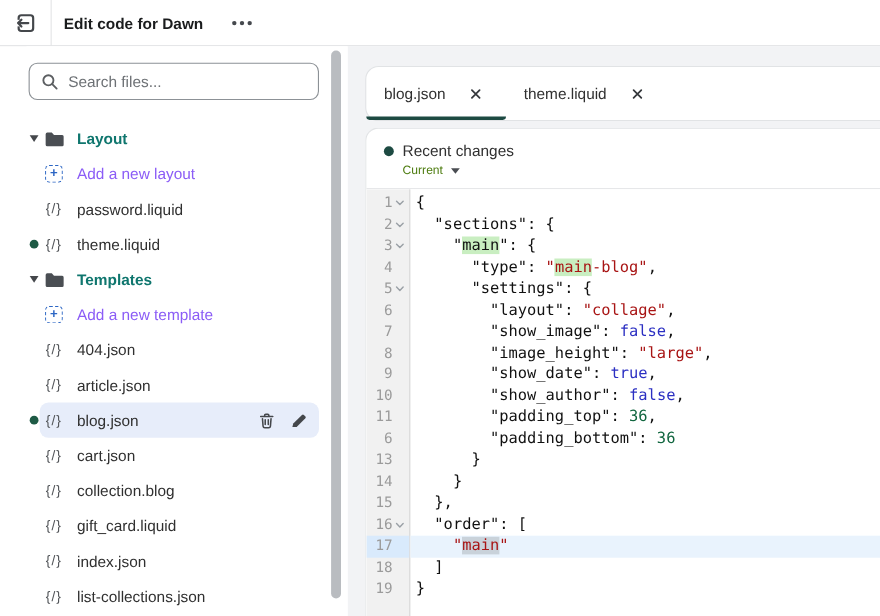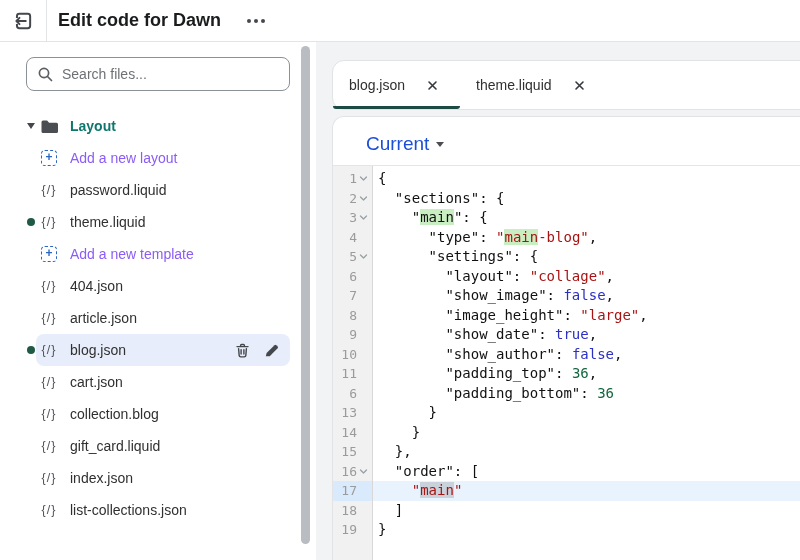--- a/index.html
+++ b/index.html
@@ -4,21 +4,21 @@
 <style>
   * { box-sizing: border-box; margin: 0; padding: 0; }
   html,body { width:800px; height:560px; overflow:hidden; background:#fff;
     font-family:"Liberation Sans", sans-serif; }
 
   
   .topbar { height:42px; display:flex; align-items:center; background:#fff;
     border-bottom:1px solid #e3e4e6; }
   .exit-wrap { width:47px; height:42px; display:flex; align-items:center; justify-content:center;
     border-right:1px solid #e3e4e6; background:none; border-top:none; border-left:none; border-bottom:none; cursor:pointer; }
-  .tb-title { margin-left:11px; font-size:18px; font-weight:600; color:#1a1c1d; }
+  .tb-title { margin-left:11px; font-size:14px; font-weight:600; color:#1a1c1d; }
   .menu-dots { margin-left:22px; display:flex; gap:3px; background:none; border:none; cursor:pointer; padding:6px 4px; }
   .menu-dots i { width:4px; height:4px; border-radius:50%; background:#45484d; display:block; }
 
   
   .content { display:flex; height:518px;padding-left:24px; }
 
   
   .sidebar { width:292px; flex-shrink:0; position:relative; background:#fff; }
   .searchbox { position:absolute; left:2px; top:15px; width:264px; height:34px;
     border:1px solid #8c9196; border-radius:8px; background:#fff;
@@ -58,21 +58,21 @@
   .tab .underline { position:absolute; left:0; right:0; bottom:0; height:3.5px;
     border-radius:0 0 3px 3px; }
 
   .editorcard { margin-top:6px; flex:1; width:calc(100% + 12px); background:#fff;
     border:1px solid #e1e3e5; border-bottom:none; border-radius:12px 12px 0 0;
     display:flex; flex-direction:column; overflow:hidden; }
   .panel-header { padding:12px 16px 10px; border-bottom:1px solid #e4e5e7; }
   .status { display:flex; align-items:center; gap:8px; font-size:14px; color:#303030; }
   .gdot { width:9px; height:9px; border-radius:50%; }
   .version { margin:4px 0 0 17px; display:flex; align-items:center; gap:7px;
-    background:none; border:none; cursor:pointer; font-size:19px; color:#1d4ed8;
+    background:none; border:none; cursor:pointer; font-size:11px; color:#4d7c0f;
     font-family:"Liberation Sans",sans-serif; padding:0; }
   .caret { width:0; height:0; border-left:4px solid transparent; border-right:4px solid transparent;
     border-top:5px solid #4a4d52; }
 
   .editor { flex:1; display:flex; overflow:hidden; background:#fff;
     font-family:"DejaVu Sans Mono","Liberation Mono",monospace; font-size:14px; }
   .gutter { width:40px; flex-shrink:0; background:#f1f1f1; border-right:1px solid #d8d8d8; padding-top:3px; }
   .gcell { height:19.5px; display:flex; align-items:center; padding-right:2px; }
   .gcell .ln { flex:1; text-align:right; font-size:13px; color:#9b9b9b; }
   .gcell .foldslot { width:13px; display:flex; justify-content:center; align-items:center; }
@@ -146,20 +146,31 @@
         </div>
         <div class="row file">
           <span class="lead">
             <span class="moddot" style="background: rgb(30, 90, 69);"></span>
           </span>
           <span class="icon20">
             <span class="codeicon">{/}</span>
           </span>
           <span class="rlabel">theme.liquid</span>
         </div>
+        <div class="row folder">
+          <span class="lead">
+            <span class="tri-down"></span>
+          </span>
+          <span class="icon20">
+            <svg width="18" height="15" viewBox="0 0 18 15">
+              <path d="M1.5 3A1.5 1.5 0 0 1 3 1.5h4.1l2 2.2h7.4A1.5 1.5 0 0 1 18 5.2v7.3a1.5 1.5 0 0 1-1.5 1.5H3A1.5 1.5 0 0 1 1.5 12.5z" fill="#4a4e53"></path>
+            </svg>
+          </span>
+          <span class="rlabel">Templates</span>
+        </div>
         <div class="row add">
           <span class="icon20">
             <span class="addbox">+</span>
           </span>
           <span class="rlabel">Add a new template</span>
         </div>
         <div class="row file">
           <span class="icon20">
             <span class="codeicon">{/}</span>
           </span>
@@ -242,20 +253,24 @@
           <button class="close">
             <svg width="11" height="11" viewBox="0 0 11 11">
               <path d="M2 2 L9 9 M9 2 L2 9" stroke="#35383c" stroke-width="1.6" stroke-linecap="round"></path>
             </svg>
           </button>
         </div>
       </div>
 
     <div class="editorcard">
       <div class="panel-header">
+        <div class="status">
+          <span class="gdot" style="background: rgb(29, 74, 66);"></span>
+          <span>Recent changes</span>
+        </div>
         <button class="version">
           <span>Current</span>
           <span class="caret"></span>
         </button>
       </div>
       <div class="editor">
         <div class="gutter" id="gutter">
             <div class="gcell">
               <span class="ln">1</span>
               <span class="foldslot">

